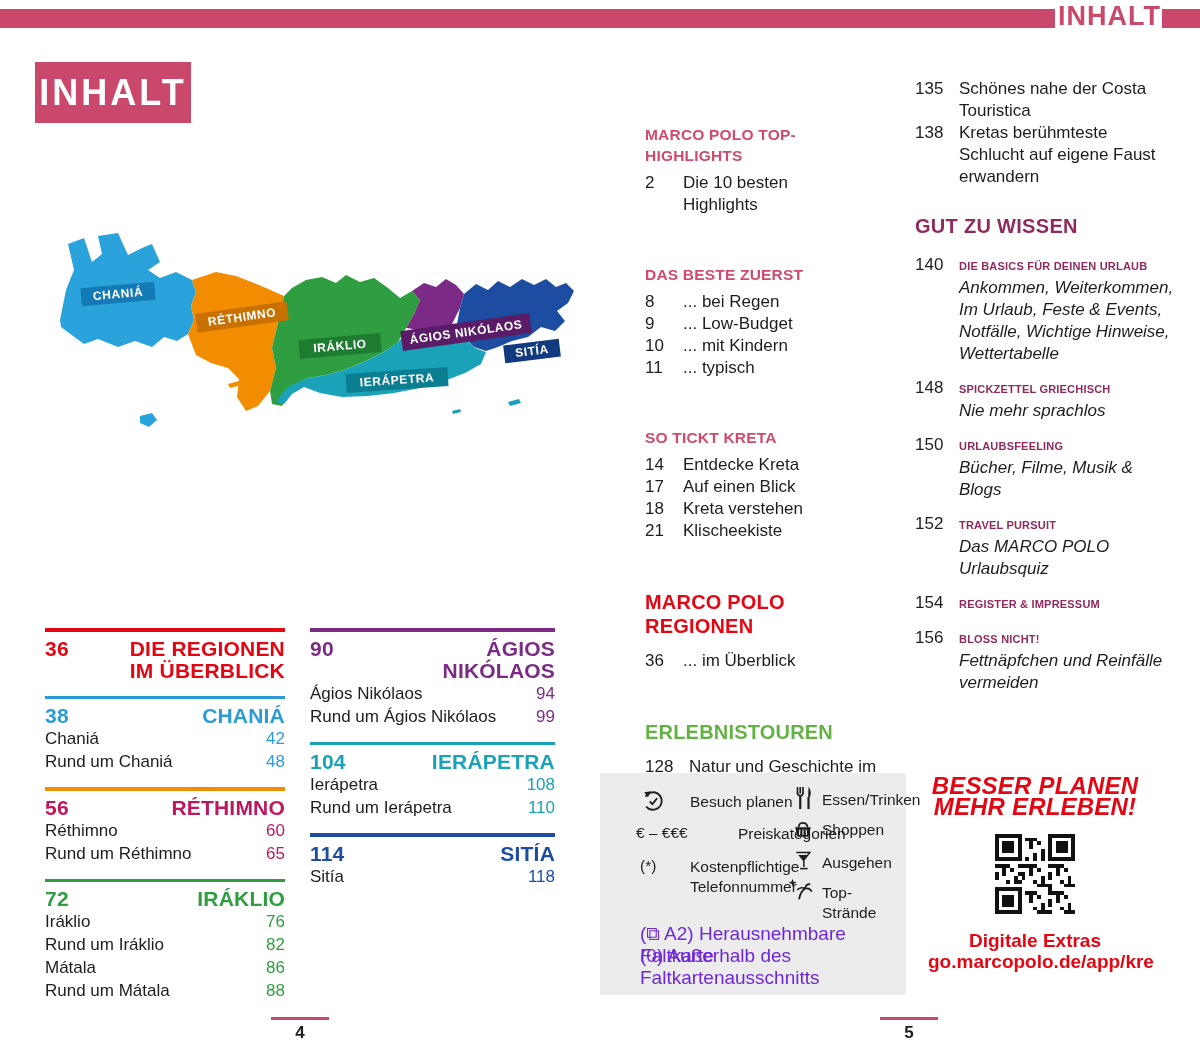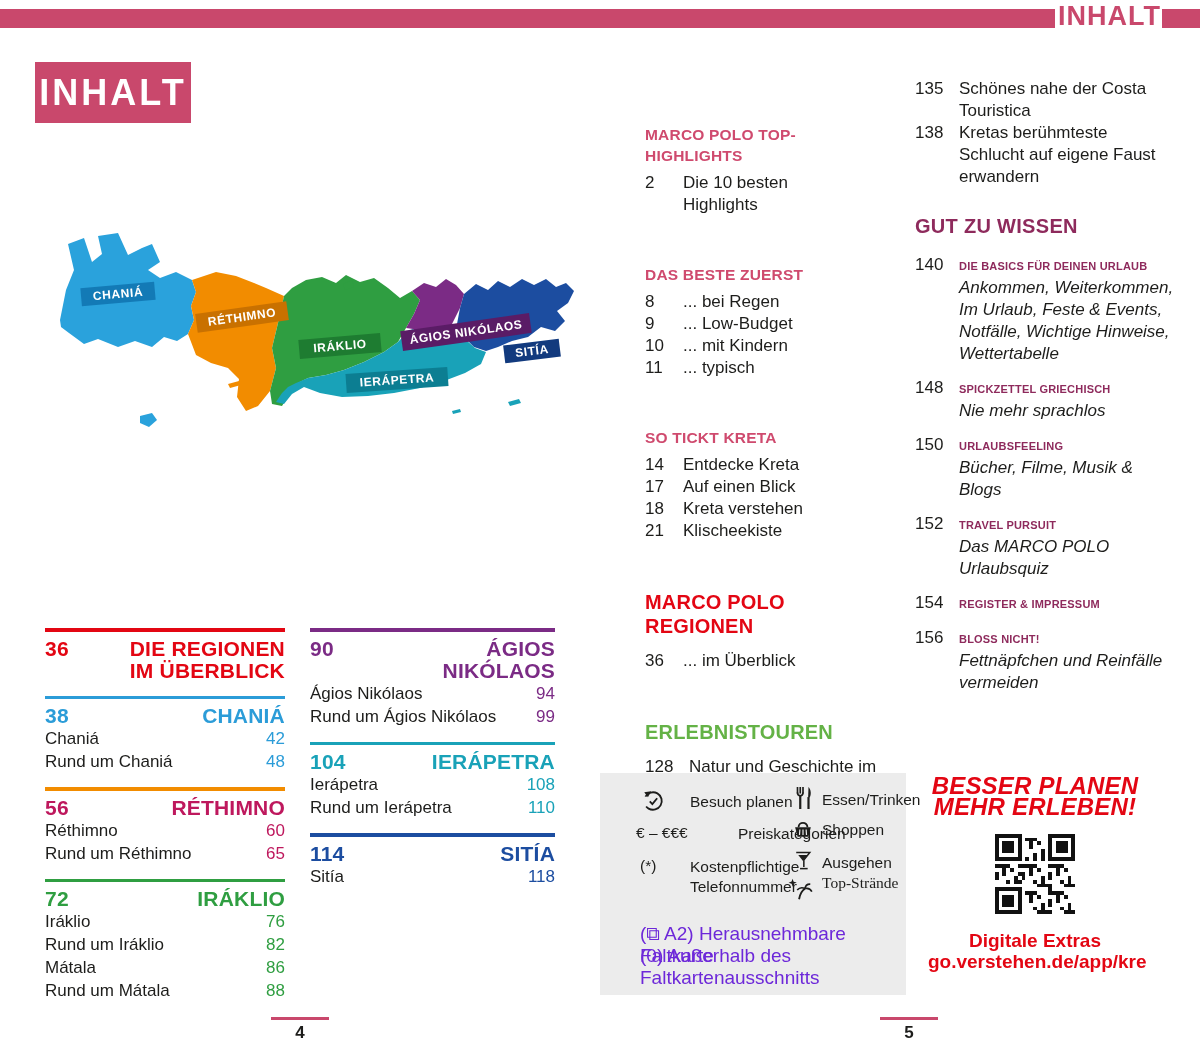--- a/index.html
+++ b/index.html
@@ -407,34 +407,34 @@
   </span>
   <span class="lg" style="left:222px;top:80px;">Ausgehen</span>
 
   <span class="lg-icon" style="left:185px;top:103px;">
     <svg width="28" height="26" viewBox="0 0 30 26">
       <path d="M7 2l1.2 3.1L11.5 6 8.4 7.3 7.3 10.5 6 7.4 2.8 6.2 6 5z" fill="#1d1d1b"></path>
       <path d="M14 24c1-6 3.2-9.4 6.5-11.5" stroke="#1d1d1b" stroke-width="2" fill="none"></path>
       <path d="M20.5 12.5c-3.4-1.6-6.6-.6-8.5 1.6 M20.5 12.5c.2-3 2.4-4.8 5.5-4.7 M20.5 12.5c3.2-.6 6 .8 7.2 3.4" stroke="#1d1d1b" stroke-width="1.7" fill="none"></path>
     </svg>
   </span>
-  <span class="lg" style="left:222px;top:100px;font-family:Liberation Serif, serif;">Top-Strände</span>
+  <span class="lg" style="left:222px;top:110px;">Top-Strände</span>
 
   <span class="lg-note" style="left:40px;top:150px;">(⧉ A2) Herausnehmbare Faltkarte</span>
   <span class="lg-note" style="left:40px;top:172px;">(0) Außerhalb des Faltkartenausschnitts</span>
 </div>
 
 <div class="abs promo">
   <div class="big">BESSER PLANEN</div>
   <div class="big">MEHR ERLEBEN!</div>
   <div class="qrwrap">
     <svg id="qr" width="96" height="96" viewBox="0 0 25 25" shape-rendering="crispEdges">
         <path d="M2 2h1v1h-1zM3 2h1v1h-1zM4 2h1v1h-1zM5 2h1v1h-1zM6 2h1v1h-1zM7 2h1v1h-1zM8 2h1v1h-1zM16 2h1v1h-1zM17 2h1v1h-1zM18 2h1v1h-1zM19 2h1v1h-1zM20 2h1v1h-1zM21 2h1v1h-1zM22 2h1v1h-1zM2 3h1v1h-1zM8 3h1v1h-1zM10 3h1v1h-1zM11 3h1v1h-1zM12 3h1v1h-1zM16 3h1v1h-1zM22 3h1v1h-1zM2 4h1v1h-1zM4 4h1v1h-1zM5 4h1v1h-1zM6 4h1v1h-1zM8 4h1v1h-1zM11 4h1v1h-1zM13 4h1v1h-1zM16 4h1v1h-1zM18 4h1v1h-1zM19 4h1v1h-1zM20 4h1v1h-1zM22 4h1v1h-1zM2 5h1v1h-1zM4 5h1v1h-1zM5 5h1v1h-1zM6 5h1v1h-1zM8 5h1v1h-1zM11 5h1v1h-1zM16 5h1v1h-1zM18 5h1v1h-1zM19 5h1v1h-1zM20 5h1v1h-1zM22 5h1v1h-1zM2 6h1v1h-1zM4 6h1v1h-1zM5 6h1v1h-1zM6 6h1v1h-1zM8 6h1v1h-1zM14 6h1v1h-1zM16 6h1v1h-1zM18 6h1v1h-1zM19 6h1v1h-1zM20 6h1v1h-1zM22 6h1v1h-1zM2 7h1v1h-1zM8 7h1v1h-1zM12 7h1v1h-1zM14 7h1v1h-1zM16 7h1v1h-1zM22 7h1v1h-1zM2 8h1v1h-1zM3 8h1v1h-1zM4 8h1v1h-1zM5 8h1v1h-1zM6 8h1v1h-1zM7 8h1v1h-1zM8 8h1v1h-1zM10 8h1v1h-1zM12 8h1v1h-1zM14 8h1v1h-1zM16 8h1v1h-1zM17 8h1v1h-1zM18 8h1v1h-1zM19 8h1v1h-1zM20 8h1v1h-1zM21 8h1v1h-1zM22 8h1v1h-1zM2 10h1v1h-1zM3 10h1v1h-1zM4 10h1v1h-1zM5 10h1v1h-1zM8 10h1v1h-1zM9 10h1v1h-1zM10 10h1v1h-1zM11 10h1v1h-1zM12 10h1v1h-1zM16 10h1v1h-1zM17 10h1v1h-1zM18 10h1v1h-1zM19 10h1v1h-1zM4 11h1v1h-1zM6 11h1v1h-1zM11 11h1v1h-1zM13 11h1v1h-1zM18 11h1v1h-1zM20 11h1v1h-1zM2 12h1v1h-1zM4 12h1v1h-1zM8 12h1v1h-1zM9 12h1v1h-1zM11 12h1v1h-1zM16 12h1v1h-1zM18 12h1v1h-1zM2 13h1v1h-1zM7 13h1v1h-1zM9 13h1v1h-1zM14 13h1v1h-1zM16 13h1v1h-1zM21 13h1v1h-1zM5 14h1v1h-1zM7 14h1v1h-1zM8 14h1v1h-1zM12 14h1v1h-1zM14 14h1v1h-1zM19 14h1v1h-1zM21 14h1v1h-1zM13 15h1v1h-1zM14 15h1v1h-1zM15 15h1v1h-1zM16 15h1v1h-1zM20 15h1v1h-1zM21 15h1v1h-1zM22 15h1v1h-1zM2 16h1v1h-1zM3 16h1v1h-1zM4 16h1v1h-1zM5 16h1v1h-1zM6 16h1v1h-1zM7 16h1v1h-1zM8 16h1v1h-1zM16 16h1v1h-1zM2 17h1v1h-1zM8 17h1v1h-1zM10 17h1v1h-1zM11 17h1v1h-1zM12 17h1v1h-1zM16 17h1v1h-1zM17 17h1v1h-1zM18 17h1v1h-1zM19 17h1v1h-1zM2 18h1v1h-1zM4 18h1v1h-1zM5 18h1v1h-1zM6 18h1v1h-1zM8 18h1v1h-1zM11 18h1v1h-1zM13 18h1v1h-1zM18 18h1v1h-1zM20 18h1v1h-1zM2 19h1v1h-1zM4 19h1v1h-1zM5 19h1v1h-1zM6 19h1v1h-1zM8 19h1v1h-1zM11 19h1v1h-1zM16 19h1v1h-1zM18 19h1v1h-1zM2 20h1v1h-1zM4 20h1v1h-1zM5 20h1v1h-1zM6 20h1v1h-1zM8 20h1v1h-1zM14 20h1v1h-1zM16 20h1v1h-1zM21 20h1v1h-1zM2 21h1v1h-1zM8 21h1v1h-1zM12 21h1v1h-1zM14 21h1v1h-1zM19 21h1v1h-1zM21 21h1v1h-1zM2 22h1v1h-1zM3 22h1v1h-1zM4 22h1v1h-1zM5 22h1v1h-1zM6 22h1v1h-1zM7 22h1v1h-1zM8 22h1v1h-1zM13 22h1v1h-1zM14 22h1v1h-1zM15 22h1v1h-1zM16 22h1v1h-1zM20 22h1v1h-1zM21 22h1v1h-1zM22 22h1v1h-1z" fill="#111"></path>
       </svg>
   </div>
   <div class="extras">Digitale Extras</div>
-  <div class="extras" style="margin-top:0;">go.verstehen.de/app/kre</div>
+  <div class="extras" style="margin-top:0;">go.marcopolo.de/app/kre</div>
 </div>
 
 <div class="abs pgline" style="left:271px;"></div>
 <div class="abs pgnum" style="left:271px;">4</div>
 <div class="abs pgline" style="left:880px;"></div>
 <div class="abs pgnum" style="left:880px;">5</div>
 
 </body></html>

